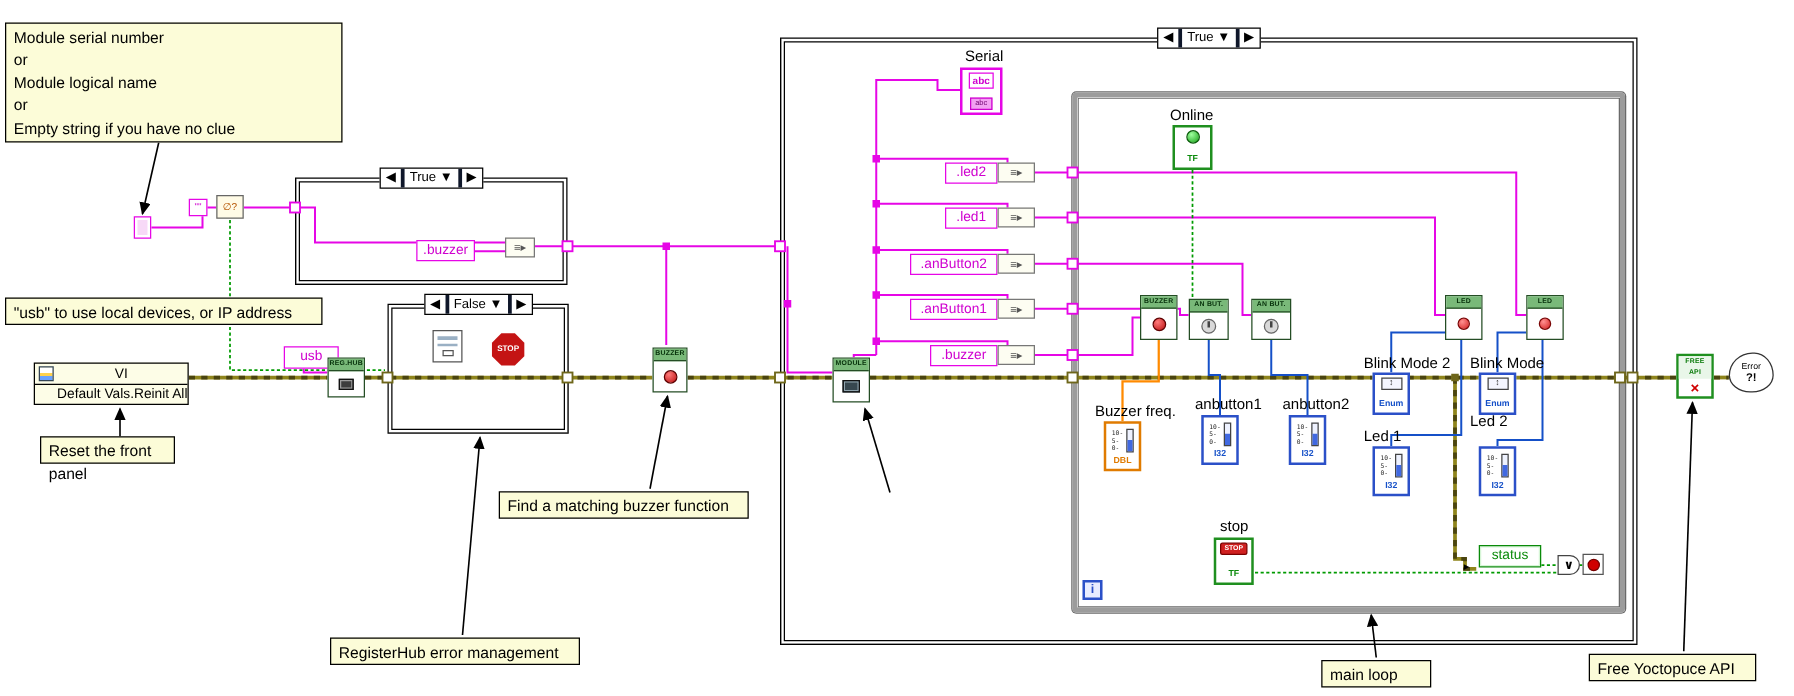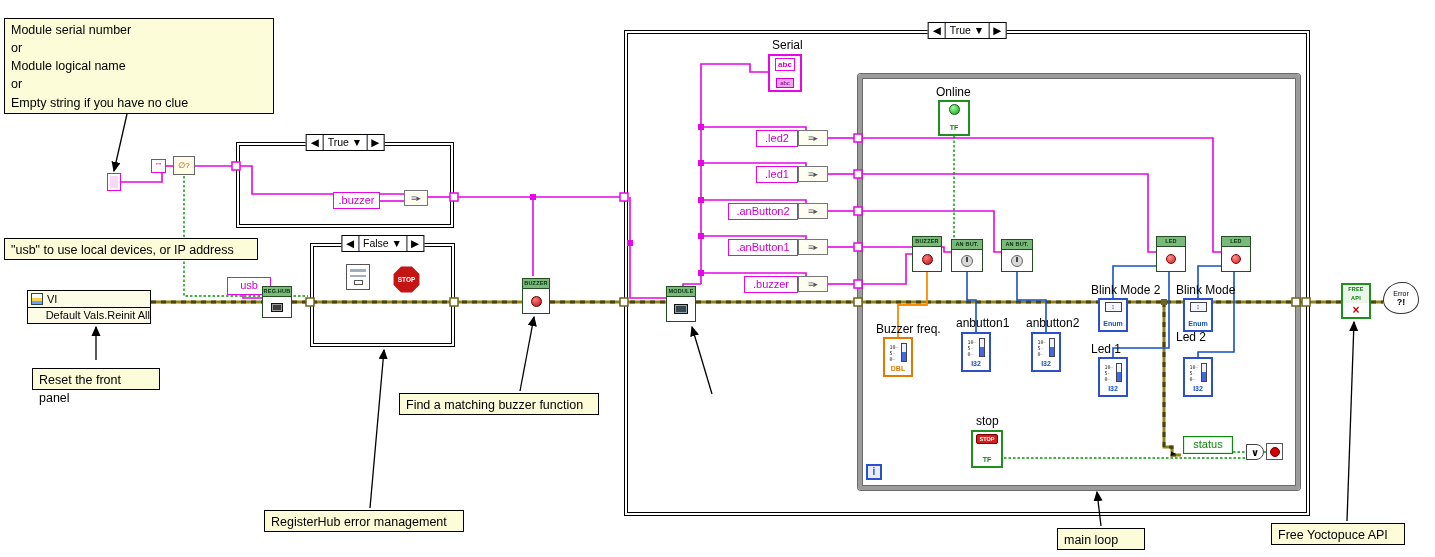--- a/index.html
+++ b/index.html
@@ -3,21 +3,21 @@
 <meta charset="utf-8">
 <style>
   *{margin:0;padding:0;box-sizing:border-box}
   body{font-family:"Liberation Sans","DejaVu Sans",sans-serif;background:#fff;color:#000}
   .stage{position:relative;width:1435px;height:557px;background:#fff;overflow:hidden}
 
   
   .case{position:absolute;border:1px solid #000;box-shadow:inset 0 0 0 2px #fff,inset 0 0 0 3px #000;z-index:1;background:transparent}
   .case-tab{position:absolute;top:-9px;left:50%;transform:translateX(-50%);background:#fff;border:1px solid #000;display:flex;align-items:center;font-size:10.5px;line-height:15px;white-space:nowrap;z-index:6}
   .tab-seg{padding:0 4px}
-  .tab-seg + .tab-seg{border-left:1px solid #0f172a}
+  .tab-seg + .tab-seg{border-left:3px solid #0f172a}
   .loop{position:absolute;border:4px solid #9c9c9c;box-shadow:0 0 0 1px #6a6a6a,inset 0 0 0 1px #6a6a6a;border-radius:3px;z-index:1}
 
   
   svg.wires{position:absolute;left:0;top:0;z-index:2}
   .w-err path{stroke:#8f851c;stroke-width:3;fill:none}
   .w-err-dash path{stroke:#4a4410;stroke-width:3;fill:none;stroke-dasharray:5 5}
   .w-str path{stroke:#e606e6;stroke-width:1.6;fill:none}
   .w-bool path{stroke:#009a00;stroke-width:1.4;fill:none;stroke-dasharray:2.5 2}
   .w-int path{stroke:#1550c8;stroke-width:1.6;fill:none}
   .w-dbl path{stroke:#ff8a00;stroke-width:1.8;fill:none}
@@ -50,21 +50,21 @@
   .glyph-knob::after{content:"";position:absolute;left:50%;top:1px;width:2px;height:5px;background:#444;transform:translateX(-50%)}
   .glyph-led{width:10px;height:10px;border-radius:50%;background:radial-gradient(circle at 35% 30%,#ff9090,#d42020);border:1px solid #7a0505}
   .glyph-module{width:14px;height:10px;background:#37474f;border:1px solid #111;box-shadow:inset 0 0 0 1px #90a4ae}
   .glyph-plug{width:12px;height:9px;background:#3d3d3d;border:1px solid #111;box-shadow:inset 0 0 0 1px #9e9e9e}
   .glyph-x{color:#d00000;font-weight:bold;font-size:12px;line-height:12px}
 
   
   .invoke{position:absolute;background:#fdfde7;border:1px solid #000;z-index:3}
   .invoke-row1{display:flex;align-items:center;height:17px;border-bottom:1px solid #000;padding:0 3px;gap:4px}
   .vi-ico{width:12px;height:12px;border:1px solid #345;background:linear-gradient(180deg,#fff 0 40%,#ffd24d 40% 70%,#69a2ff 70% 100%)}
-  .invoke-name{flex:1;font-size:11px;line-height:15px}
+  .invoke-name{flex:1;text-align:center;font-size:11px;line-height:15px}
   .invoke-row2{height:15px;font-size:11px;text-align:right;line-height:15px}
 
   
   .term{position:absolute;background:#fff;border:2px solid #888;display:flex;flex-direction:column;align-items:center;justify-content:space-between;padding:2px 1px;z-index:3}
   .term.orange{border-color:#e07b00}
   .term.blue{border-color:#2b50c8}
   .term.green{border-color:#1f8f1f}
   .term.pink{border-color:#e606e6}
   .pic{flex:1;display:flex;align-items:center;justify-content:center;gap:2px;width:100%}
   .ticks{display:flex;flex-direction:column;font-size:5px;line-height:6px;color:#222;font-family:"DejaVu Sans Mono",monospace}
@@ -460,19 +460,19 @@
     <span style="font-size:7px;line-height:8px">Error</span>
     <span style="font-size:9px;font-weight:bold;line-height:9px">?!</span>
   </div>
 
   <div class="note" style="left:4px;top:18px;width:270px;height:96px">Module serial number
 or
 Module  logical name
 or
 Empty string if you have no clue</div>
   <div class="note" style="left:4px;top:238px;width:254px;height:22px">"usb" to use local devices, or IP address</div>
-  <div class="note" style="left:32px;top:368px;width:128px;height:22px">Reset the front panel</div>
+  <div class="note" style="left:32px;top:349px;width:108px;height:22px">Reset the front panel</div>
   <div class="note" style="left:399px;top:393px;width:200px;height:22px">Find a matching buzzer function</div>
   <div class="note" style="left:264px;top:510px;width:200px;height:22px">RegisterHub error management</div>
   <div class="note" style="left:1057px;top:528px;width:88px;height:22px">main loop</div>
   <div class="note" style="left:1271px;top:523px;width:134px;height:22px">Free Yoctopuce API</div>
 
 </div>
 
 </body></html>

